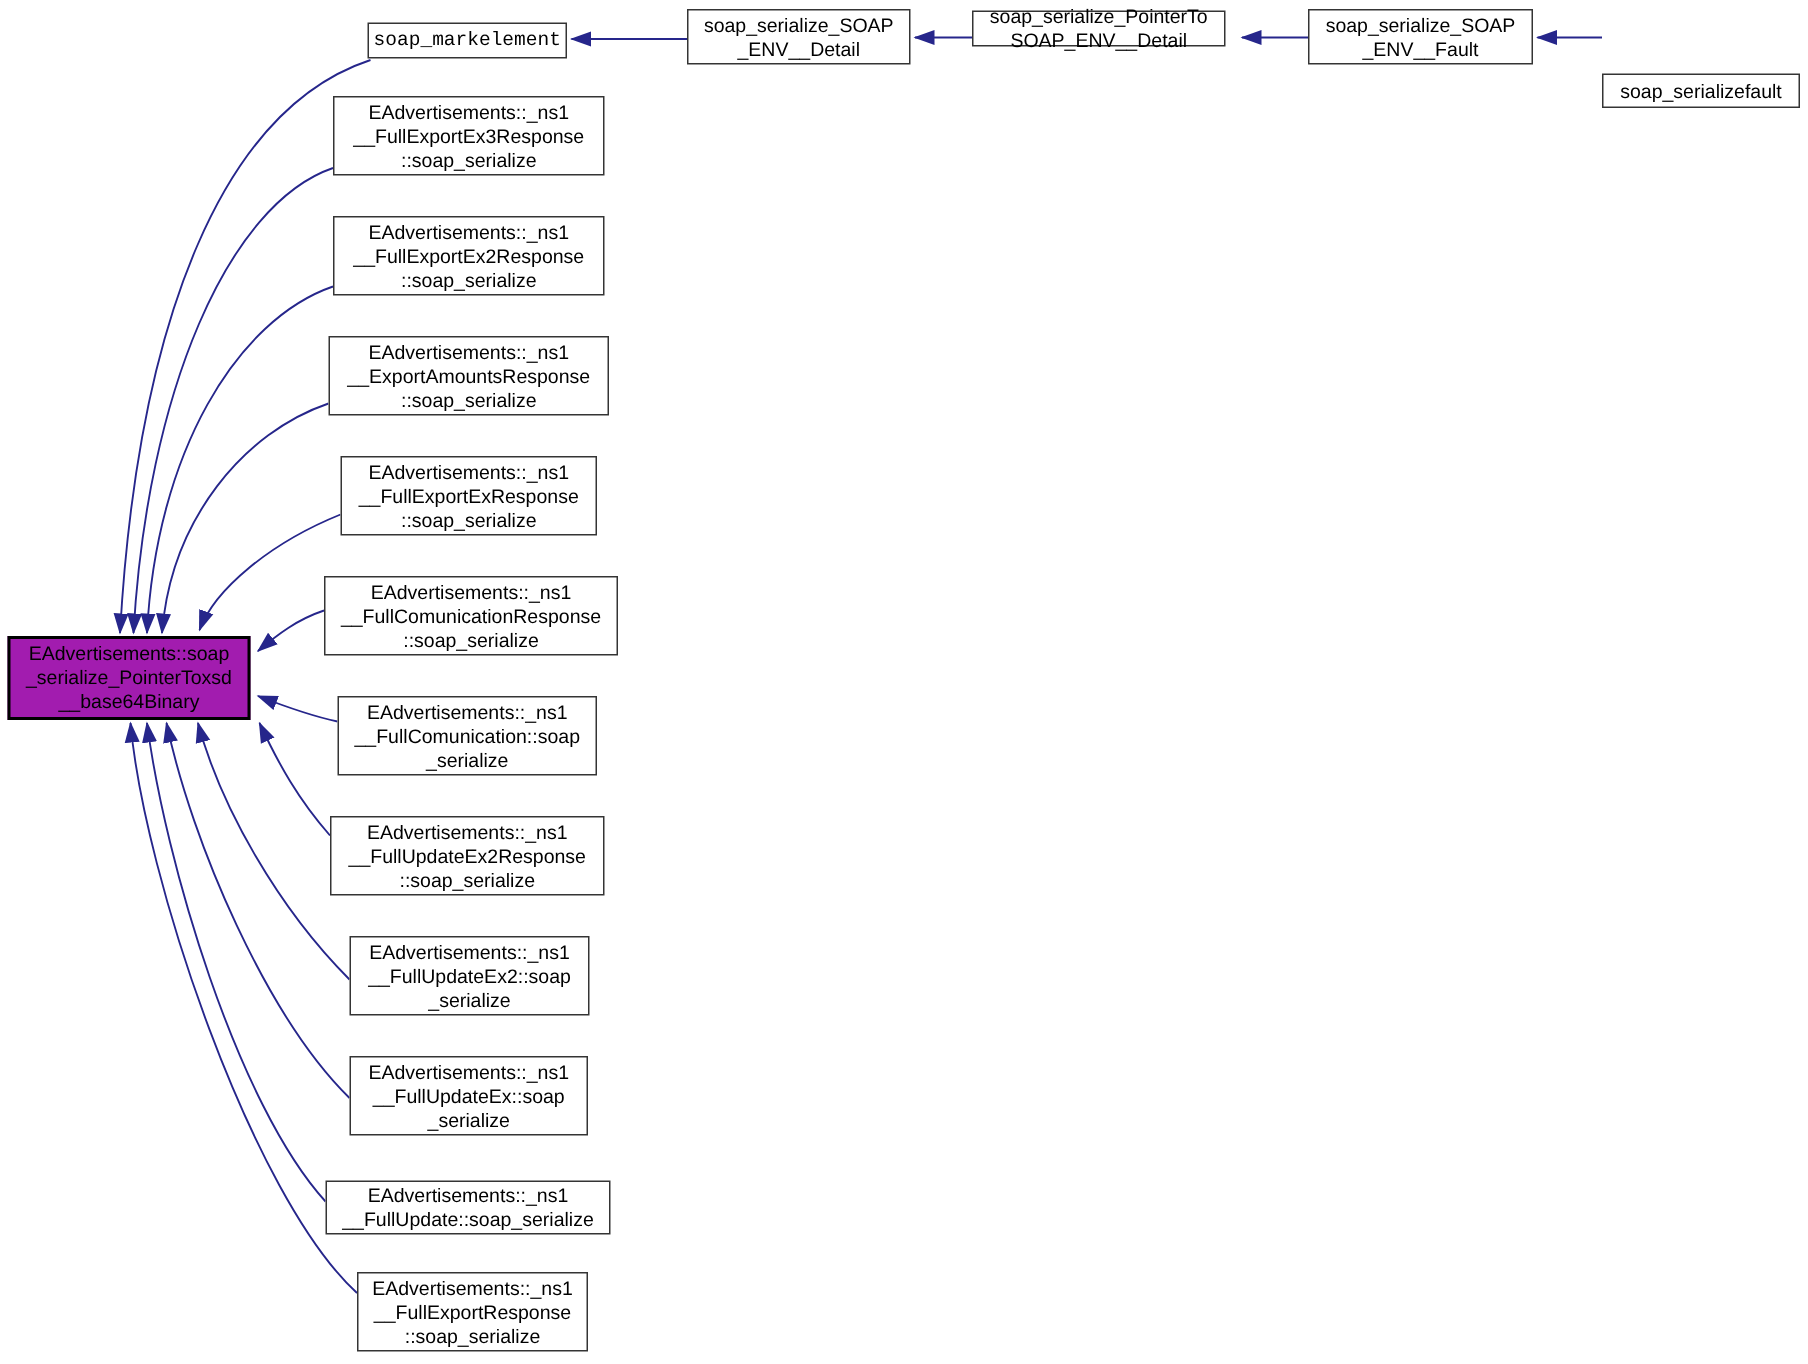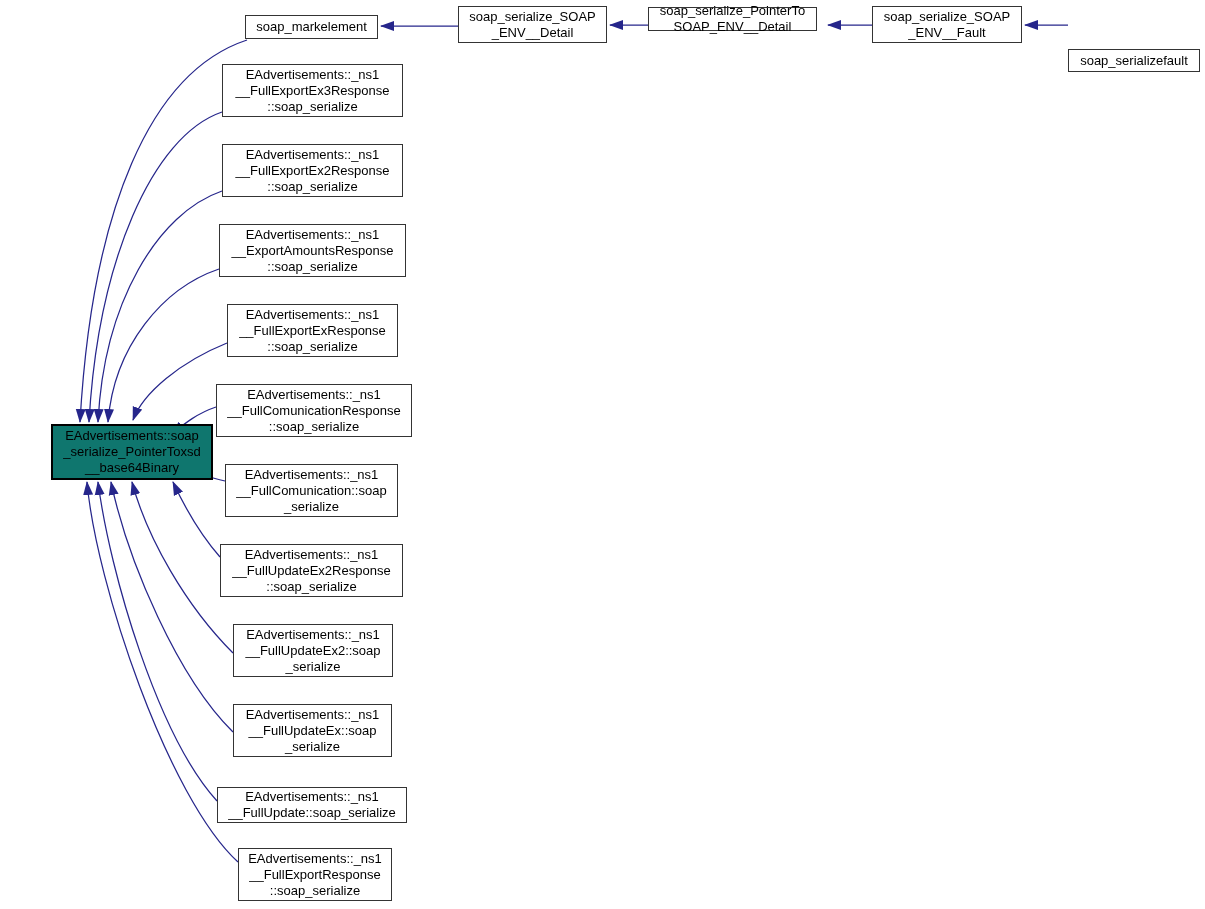--- a/index.html
+++ b/index.html
@@ -62,24 +62,24 @@
         <path d="M 216,407 C 198,413 185,423 172,434" fill="none" stroke="#26268b" stroke-width="1.25" marker-end="url(#arrowhead)"></path>
         <path d="M 225,481 C 206,477 190,471 172,464" fill="none" stroke="#26268b" stroke-width="1.25" marker-end="url(#arrowhead)"></path>
         <path d="M 220,557 C 199,533 186,510 173,482" fill="none" stroke="#26268b" stroke-width="1.25" marker-end="url(#arrowhead)"></path>
         <path d="M 233,653 C 186,606 147,538 132,482" fill="none" stroke="#26268b" stroke-width="1.25" marker-end="url(#arrowhead)"></path>
         <path d="M 233,732 C 178,678 128,562 111,482" fill="none" stroke="#26268b" stroke-width="1.25" marker-end="url(#arrowhead)"></path>
         <path d="M 217,801 C 158,736 110,574 98,482" fill="none" stroke="#26268b" stroke-width="1.25" marker-end="url(#arrowhead)"></path>
         <path d="M 238,862 C 168,798 96,584 87,482" fill="none" stroke="#26268b" stroke-width="1.25" marker-end="url(#arrowhead)"></path>
       </g>
   </svg>
   <div id="nodes">
-      <div class="node highlighted" style="left: 5px; top: 424px; width: 162px; height: 56px; border-color: rgb(0, 0, 0); background: #0f766e; margin-left: 46px;">EAdvertisements::soap
+      <div class="node highlighted" style="left: 5px; top: 424px; width: 162px; height: 56px; border-color: rgb(0, 0, 0); background: #a21caf;">EAdvertisements::soap
 _serialize_PointerToxsd
 __base64Binary</div>
-      <div class="node" style="left: 245px; top: 15px; width: 133px; height: 24px; border-color: rgb(52, 52, 52);">soap_markelement</div>
+      <div class="node" style="left: 245px; top: 15px; width: 133px; height: 24px; border-color: rgb(52, 52, 52); font-family: Liberation Mono, monospace;">soap_markelement</div>
       <div class="node" style="left: 458px; top: 6px; width: 149px; height: 37px; border-color: rgb(52, 52, 52);">soap_serialize_SOAP
 _ENV__Detail</div>
       <div class="node" style="left: 648px; top: 7px; width: 169px; height: 24px; border-color: rgb(52, 52, 52);">soap_serialize_PointerTo
 SOAP_ENV__Detail</div>
       <div class="node" style="left: 872px; top: 6px; width: 150px; height: 37px; border-color: rgb(52, 52, 52);">soap_serialize_SOAP
 _ENV__Fault</div>
       <div class="node" style="left: 1068px; top: 13px; width: 132px; height: 23px; border-color: rgb(52, 52, 52); margin-top: 36px;">soap_serializefault</div>
       <div class="node" style="left: 222px; top: 64px; width: 181px; height: 53px; border-color: rgb(52, 52, 52);">EAdvertisements::_ns1
 __FullExportEx3Response
 ::soap_serialize</div>

